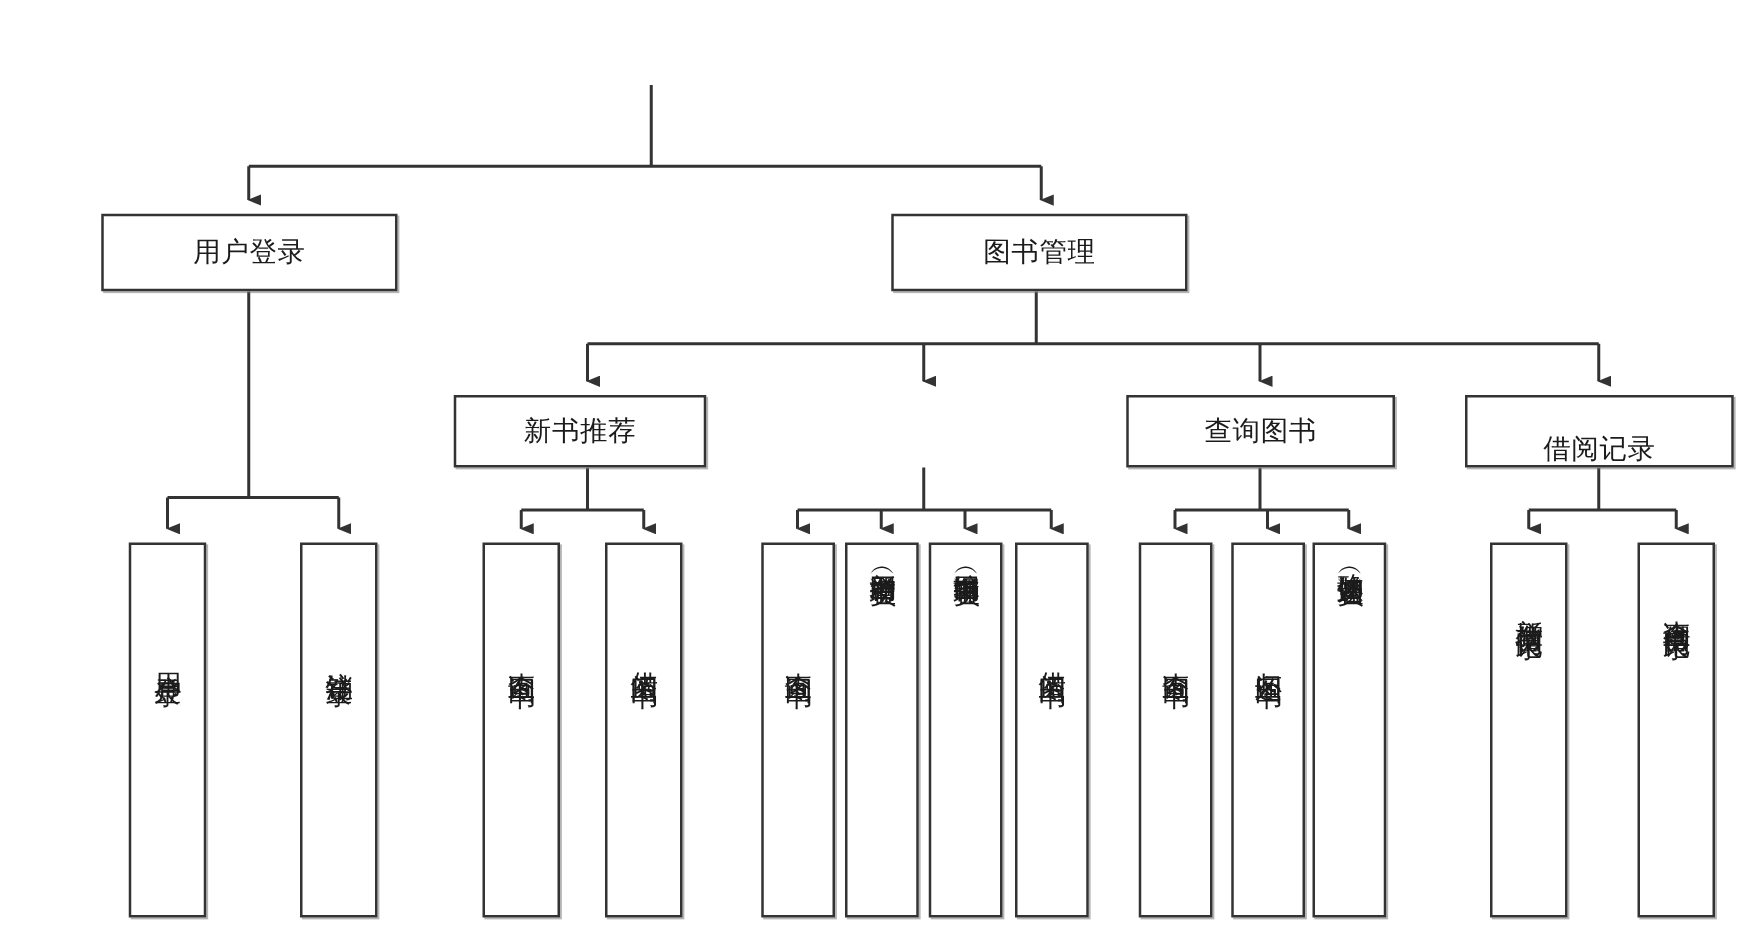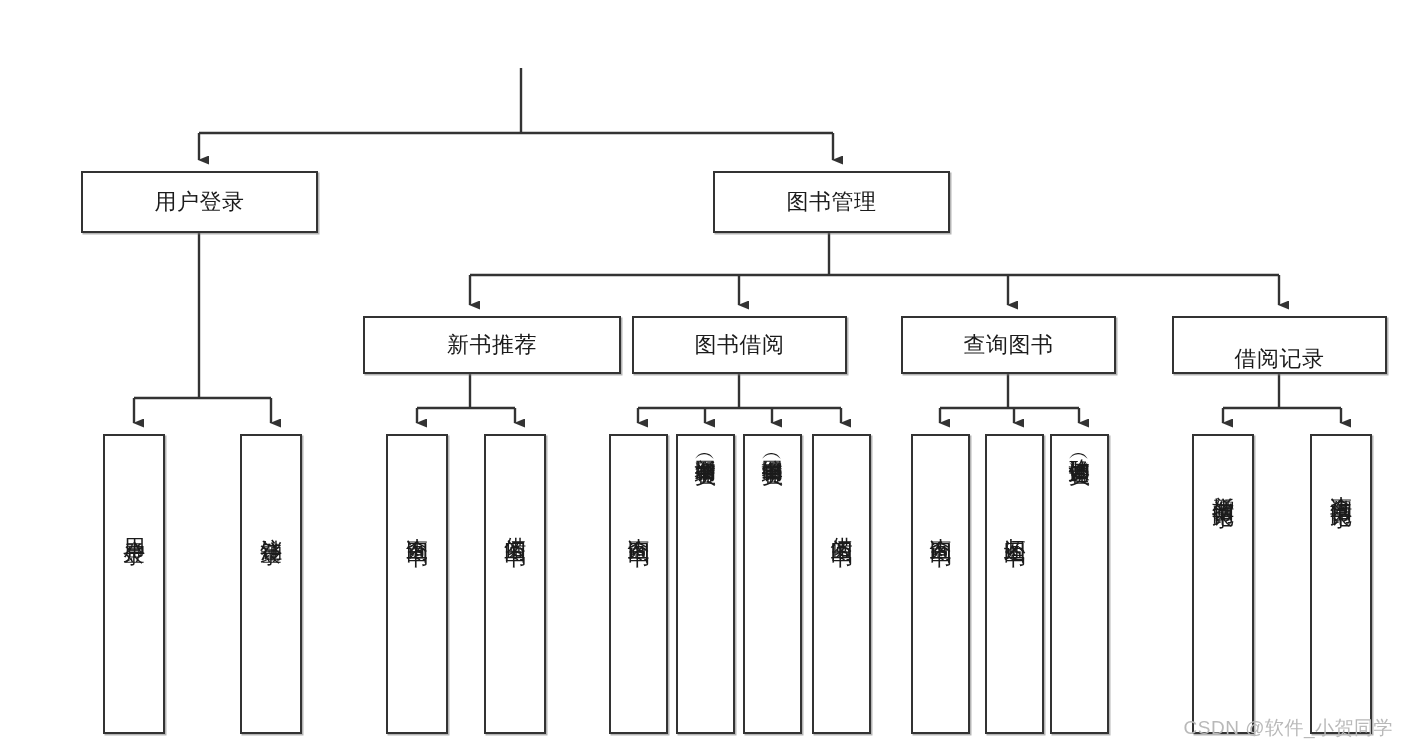--- a/index.html
+++ b/index.html
@@ -139,25 +139,22 @@
   </svg>
 
 
   <div class="node horiz" style="left:81px;top:171px;width:237px;height:62px;">
     <span class="label">用户登录</span>
   </div>
   <div class="node horiz" style="left:697px;top:171px;width:237px;height:62px;margin-left:16px;">
     <span class="label">图书管理</span>
   </div>
 
-  <div class="node horiz" style="left:363px;top:316px;width:258px;height:58px;">
+  <div class="node horiz" style="left:363px;top:316px;width:202px;height:58px;">
     <span class="label">新书推荐</span>
-  </div>
-  <div class="node horiz" style="left:632px;top:316px;width:215px;height:58px;">
-    <span class="label">图书借阅</span>
   </div>
   <div class="node horiz" style="left:901px;top:316px;width:215px;height:58px;">
     <span class="label">查询图书</span>
   </div>
   <div class="node horiz" style="left:1172px;top:316px;width:215px;height:58px;align-items:flex-end;">
     <span class="label">借阅记录</span>
   </div>
 
   <div class="node vert" style="left:103px;top:434px;width:62px;height:300px;padding-top:84px;">
     <span class="label">用户登录</span>
@@ -196,14 +193,13 @@
     <span class="label">确认归还（管理员）</span>
   </div>
 
   <div class="node vert" style="left:1192px;top:434px;width:62px;height:300px;padding-top:42px;">
     <span class="label">新增借阅记录</span>
   </div>
   <div class="node vert" style="left:1310px;top:434px;width:62px;height:300px;padding-top:42px;">
     <span class="label">查询借阅记录</span>
   </div>
 
-  <div id="watermark">CSDN @软件_小贺同学</div>
 </div>
 
 </body></html>

